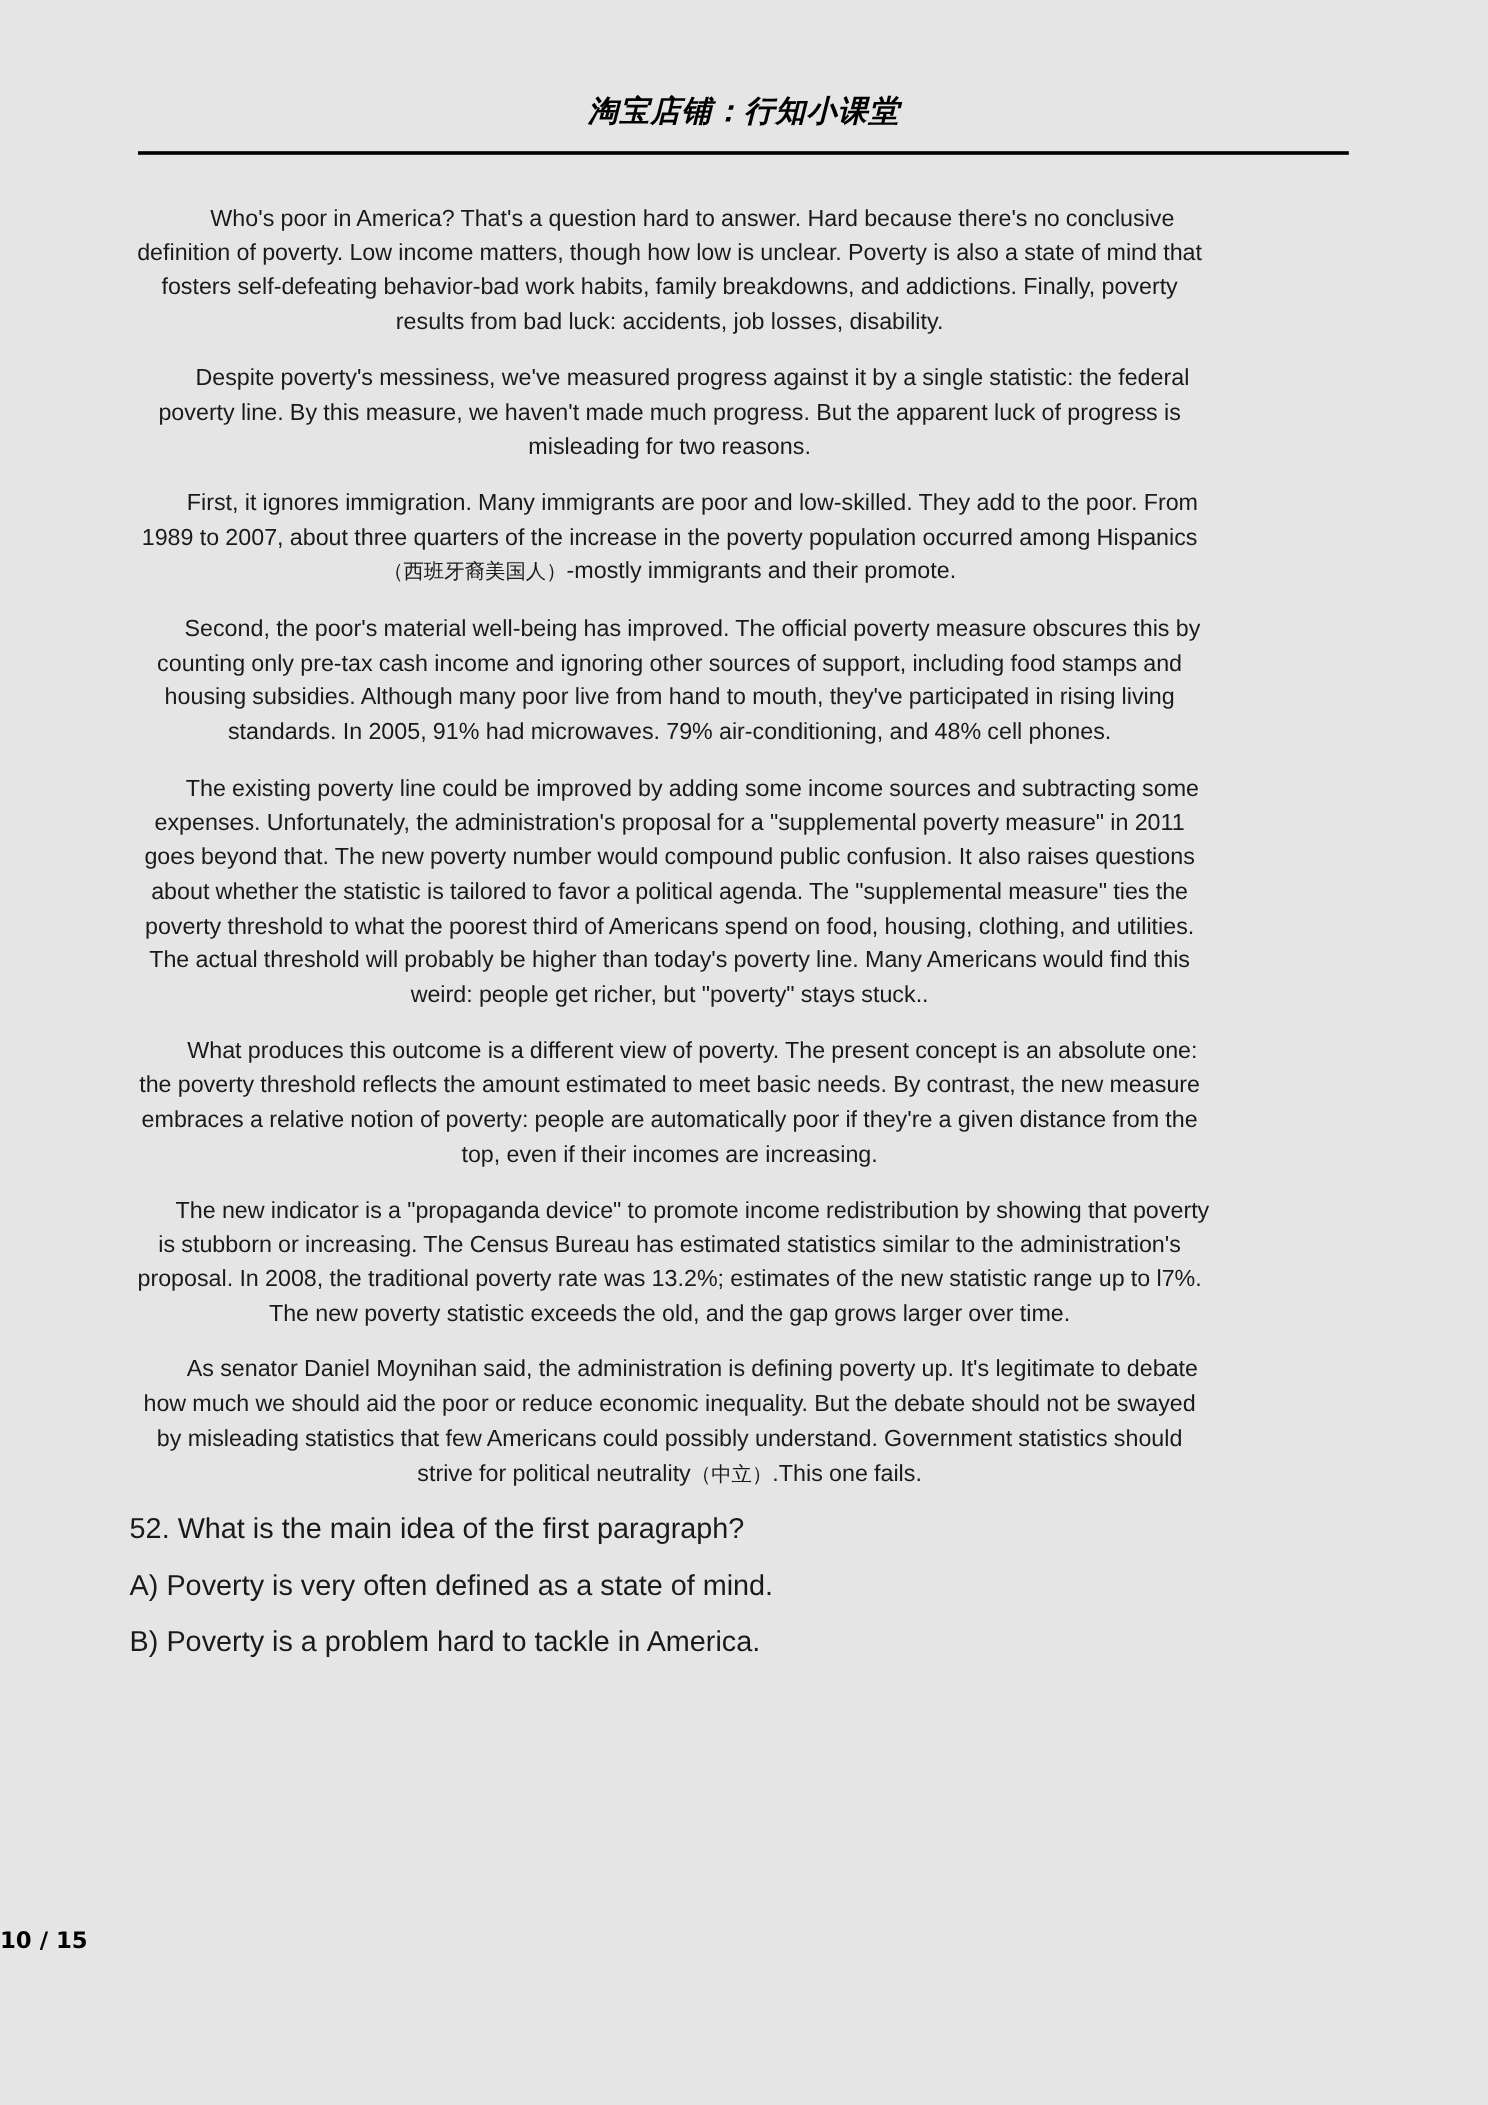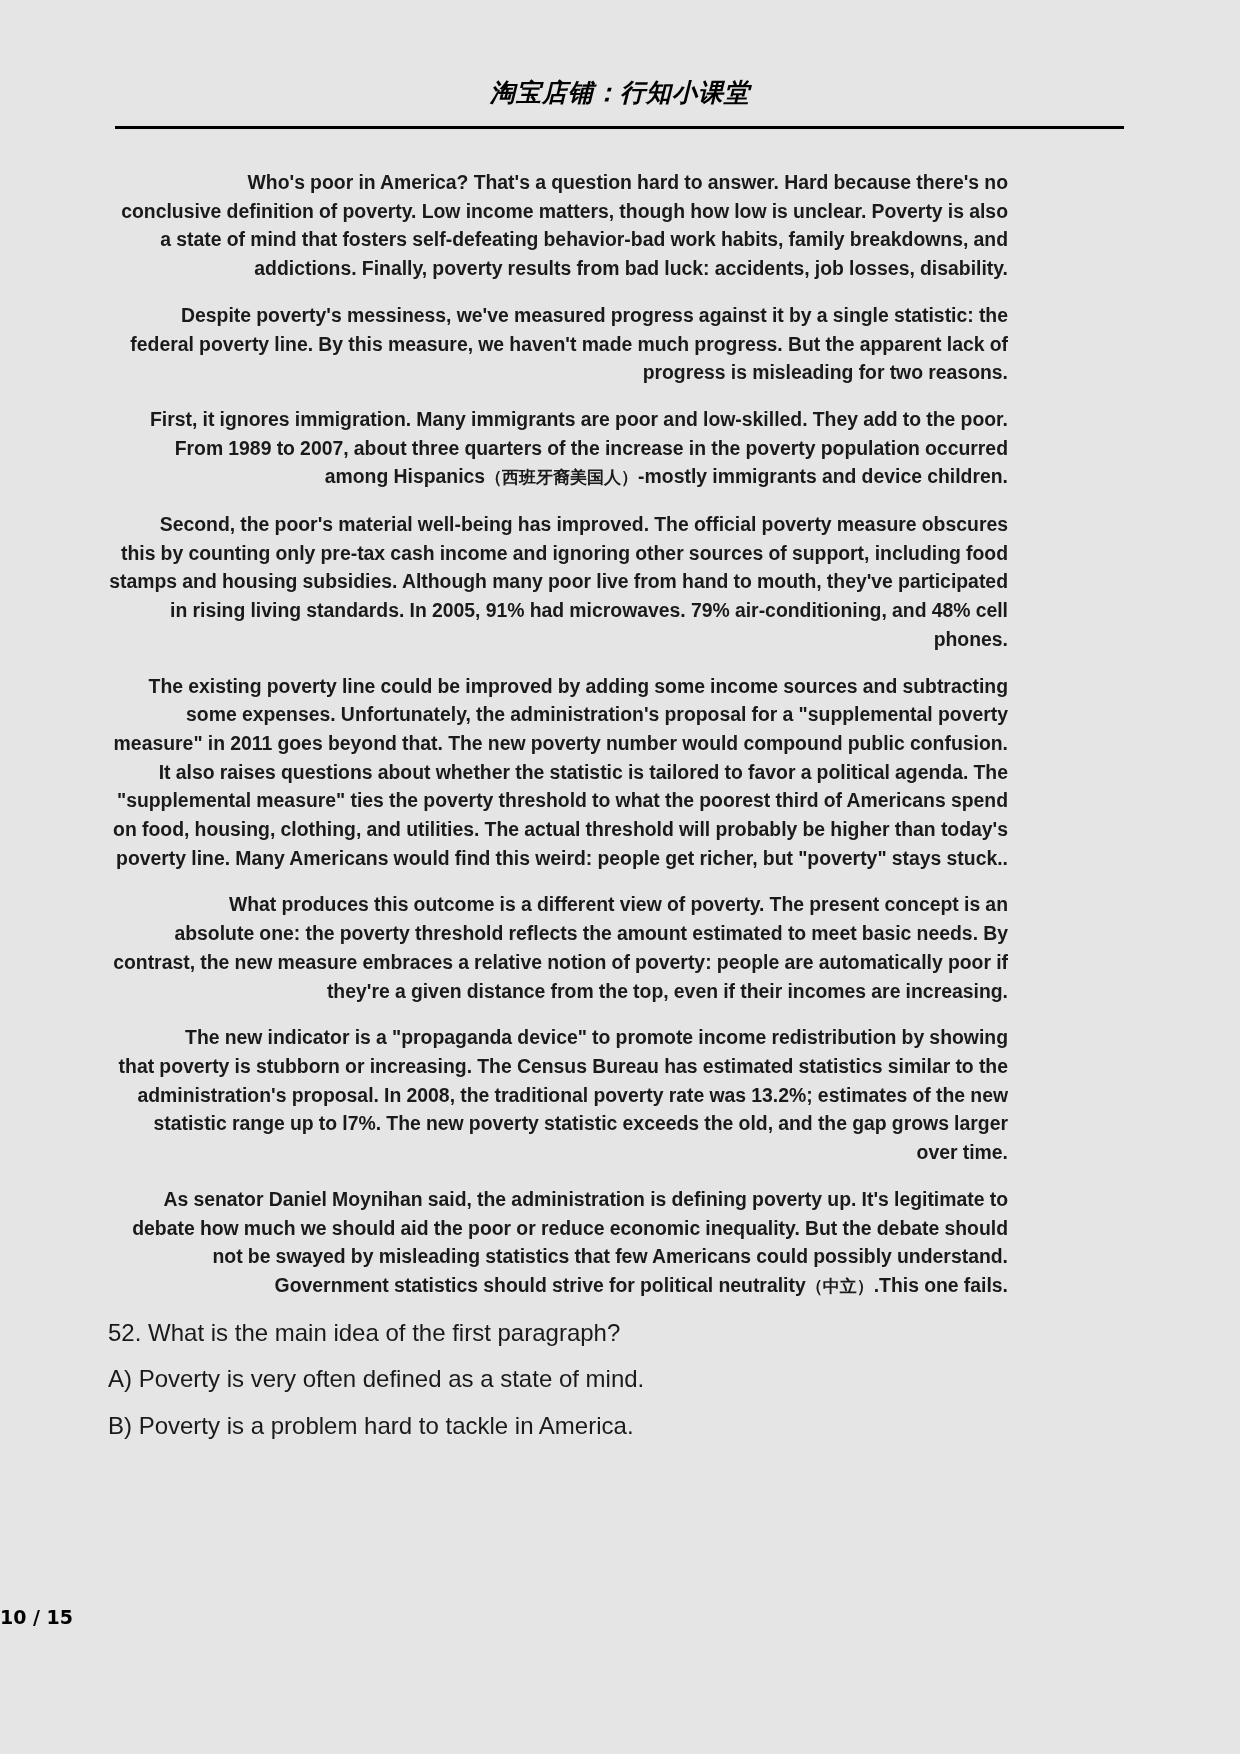--- a/index.html
+++ b/index.html
@@ -53,24 +53,23 @@
     position: absolute;
     top: 168px;
     left: 108px;
     width: 900px;
   }
   p.para {
     margin: 0 0 18px 0;
     font-size: 19.4px;
     line-height: 28.7px;
     text-indent: 38px;
-    text-align: right;
+    text-align: center;
     word-spacing: -0.2px;
     color: #1a1a1a;
-    font-weight: bold;
   }
   .cjk {
     font-family: "DejaVu Serif", "Liberation Serif", serif;
     font-size: 17px;
   }
 
   
   p.notice {
     margin: 0 0 18px 0;
     font-family: "DejaVu Serif", "Liberation Serif", serif;
@@ -110,23 +109,23 @@
 
   <div class="header">
     <div class="header-title">淘宝店铺：行知小课堂</div>
   </div>
   <div class="header-rule"></div>
 
   <div class="content">
 
     <p class="para">Who's poor in America? That's a question hard to answer. Hard because there's no conclusive definition of poverty. Low income matters, though how low is unclear. Poverty is also a state of mind that fosters self-defeating behavior-bad work habits, family breakdowns, and addictions. Finally, poverty results from bad luck: accidents, job losses, disability.</p>
 
-    <p class="para">Despite poverty's messiness, we've measured progress against it by a single statistic: the federal poverty line. By this measure, we haven't made much progress. But the apparent lack of progress is misleading for two reasons.</p>
+    <p class="para">Despite poverty's messiness, we've measured progress against it by a single statistic: the federal poverty line. By this measure, we haven't made much progress. But the apparent luck of progress is misleading for two reasons.</p>
 
-    <p class="para"><span>First, it ignores immigration. Many immigrants are poor and low-skilled. They add to the poor. From 1989 to 2007, about three quarters of the increase in the poverty population occurred among Hispanics</span><span class="cjk">（西班牙裔美国人）</span><span>-mostly immigrants and device children.</span></p>
+    <p class="para"><span>First, it ignores immigration. Many immigrants are poor and low-skilled. They add to the poor. From 1989 to 2007, about three quarters of the increase in the poverty population occurred among Hispanics</span><span class="cjk">（西班牙裔美国人）</span><span>-mostly immigrants and their promote.</span></p>
 
     <p class="para">Second, the poor's material well-being has improved. The official poverty measure obscures this by counting only pre-tax cash income and ignoring other sources of support, including food stamps and housing subsidies. Although many poor live from hand to mouth, they've participated in rising living standards. In 2005, 91% had microwaves. 79% air-conditioning, and 48% cell phones.</p>
 
     <p class="para">The existing poverty line could be improved by adding some income sources and subtracting some expenses. Unfortunately, the administration's proposal for a "supplemental poverty measure" in 2011 goes beyond that. The new poverty number would compound public confusion. It also raises questions about whether the statistic is tailored to favor a political agenda. The "supplemental measure" ties the poverty threshold to what the poorest third of Americans spend on food, housing, clothing, and utilities. The actual threshold will probably be higher than today's poverty line. Many Americans would find this weird: people get richer, but "poverty" stays stuck..</p>
 
     <p class="para">What produces this outcome is a different view of poverty. The present concept is an absolute one: the poverty threshold reflects the amount estimated to meet basic needs. By contrast, the new measure embraces a relative notion of poverty: people are automatically poor if they're a given distance from the top, even if their incomes are increasing.</p>
 
     <p class="para">The new indicator is a "propaganda device" to promote income redistribution by showing that poverty is stubborn or increasing. The Census Bureau has estimated statistics similar to the administration's proposal. In 2008, the traditional poverty rate was 13.2%; estimates of the new statistic range up to l7%. The new poverty statistic exceeds the old, and the gap grows larger over time.</p>
 
     <p class="para"><span>As senator Daniel Moynihan said, the administration is defining poverty up. It's legitimate to debate how much we should aid the poor or reduce economic inequality. But the debate should not be swayed by misleading statistics that few Americans could possibly understand. Government statistics should strive for political neutrality</span><span class="cjk">（中立）</span><span>.This one fails.</span></p>

